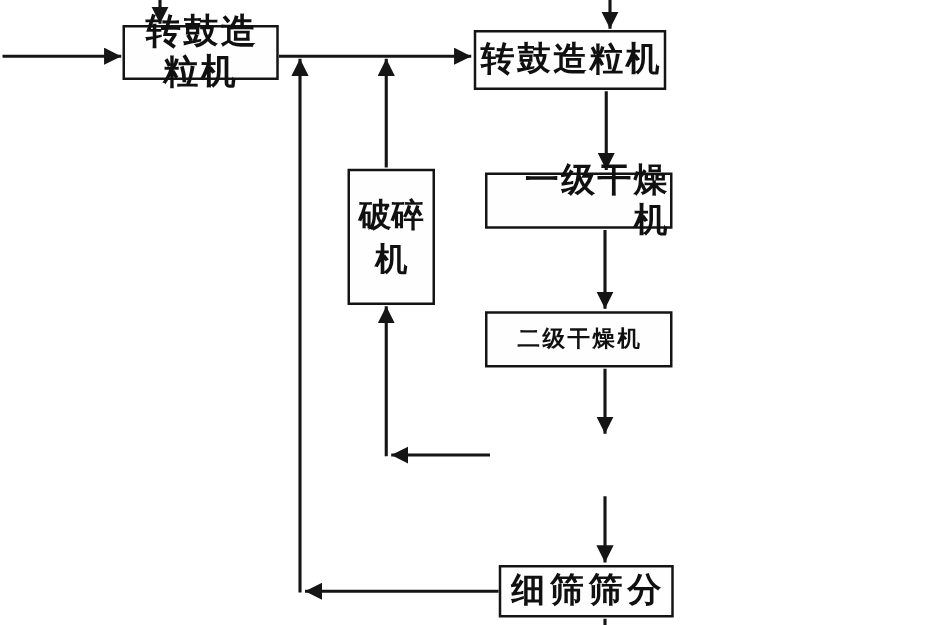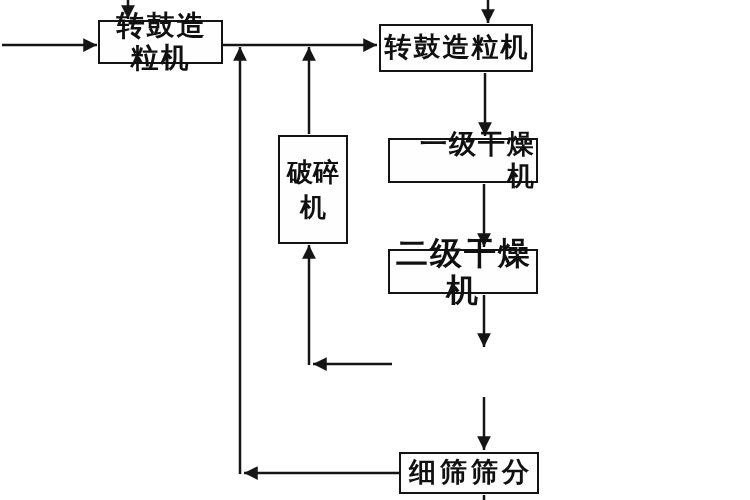--- a/index.html
+++ b/index.html
@@ -32,21 +32,21 @@
   }
   #node-computer-batching{left:98px;top:20px;width:125px;height:44px;font-size:28px;letter-spacing:2px;text-indent:2px;}
   #node-drum-granulator {left:379px;top:24px;width:154px;height:48px;font-size:27px;letter-spacing:2px;text-indent:2px;}
   #node-crusher{
     left:278px;top:135px;width:70px;height:109px;
     font-size:26px;line-height:35px;
     word-break:break-all;
     padding:2px 0;
   }
   #node-primary-dryer   {left:388px;top:138px;width:150px;height:45px;font-size:27px;letter-spacing:2px;text-indent:2px;text-align:right;}
-  #node-secondary-dryer {left:388px;top:249px;width:150px;height:45px;font-size:32px;letter-spacing:2px;text-indent:2px;}
+  #node-secondary-dryer {left:388px;top:249px;width:150px;height:45px;font-size:18px;letter-spacing:2px;text-indent:2px;}
   #node-coarse-screening{left:392px;top:349px;width:147px;height:47px;font-size:28px;letter-spacing:4px;text-indent:4px;}
   #node-fine-screening  {left:399px;top:452px;width:140px;height:42px;font-size:27px;letter-spacing:4px;text-indent:4px;text-align:right;}
 </style>
 </head>
 <body>
 
 <div class="stage">
 
   <svg class="wires" width="750" height="500" viewBox="0 0 750 500" xmlns="http://www.w3.org/2000/svg">
     <defs>

